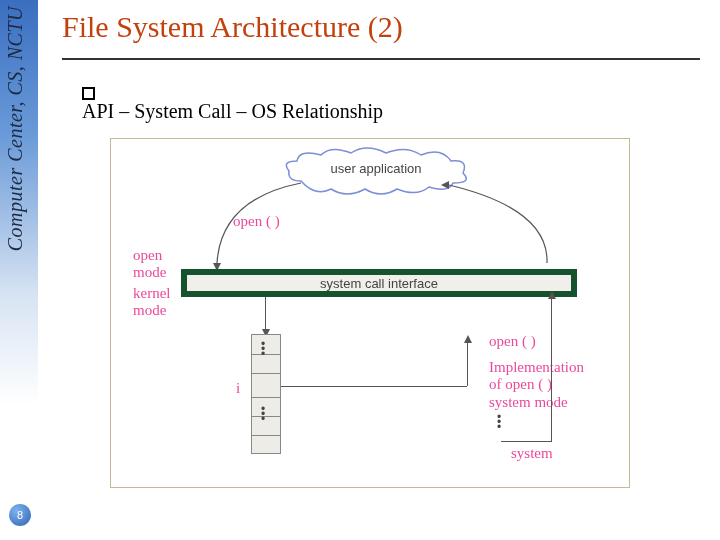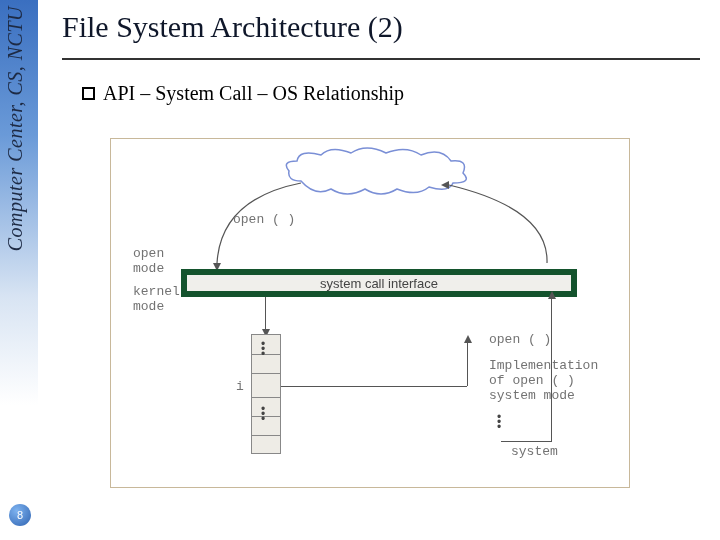--- a/index.html
+++ b/index.html
@@ -38,53 +38,54 @@
     font-size: 11px;
     font-family: Arial, sans-serif;
     display: flex; align-items: center; justify-content: center;
   }
   .content {
     position: absolute;
     left: 62px; top: 10px; right: 20px;
   }
   .title {
     font-size: 30px;
-    color: #0f172a;
+    color: #c2410c;
     font-family: "Times New Roman", serif;
     padding-bottom: 6px;
   }
   .hr {
     border-top: 2px solid #333;
     margin-top: 8px;
     margin-bottom: 22px;
   }
   .bullet-row {
     display: flex; align-items: flex-start;
     font-size: 20px; color: #000;
     margin-left: 20px;
     margin-bottom: 12px;
+    flex-direction: column;
   }
   .bullet-icon {
     width: 13px; height: 13px;
     border: 2px solid #000;
     margin-right: 8px;
     margin-top: 5px;
   }
   .figure {
     position: absolute;
     left: 110px; top: 138px;
     width: 520px; height: 350px;
     border: 1px solid #c8b89a;
     background: #fff;
   }
   .fig-label {
     position: absolute;
-    font-family: Liberation Mono, monospace;
-    font-size: 13px;
-    color: #737373;
+    font-family: Liberation Serif, serif;
+    font-size: 15px;
+    color: #ec4899;
     line-height: 1.15;
   }
   
   .cloud {
     position: absolute;
     left: 170px; top: 8px;
     width: 190px; height: 48px;
   }
   .cloud svg { width: 100%; height: 100%; }
   .cloud-label {
@@ -156,20 +157,21 @@
       <span>API – System Call – OS Relationship</span>
     </div>
   </div>
 
   <div class="figure">
 
     <div class="cloud">
       <svg viewBox="0 0 190 48">
         <path d="M20 34 Q6 34 8 24 Q0 14 16 14 Q18 2 40 8 Q50 -2 70 6 Q85 -4 105 6 Q125 -2 140 8 Q160 0 170 14 Q188 12 182 26 Q192 36 172 36 Q168 46 148 40 Q136 50 116 42 Q100 52 84 42 Q66 52 50 42 Q34 50 20 34 Z" fill="#fff" stroke="#7a8fd6" stroke-width="1.5"></path>
       </svg>
+      <div class="cloud-label">user application</div>
     </div>
 
     <svg class="curve" style="left:70px; top:30px; width:140px; height:102px">
       <path d="M120 14 Q40 30 36 94" fill="none" stroke="#555" stroke-width="1.2"></path>
       <polygon points="32,94 40,94 36,102" fill="#555"></polygon>
     </svg>
     <svg class="curve" style="left:320px; top:30px; width:150px; height:102px">
       <path d="M116 94 Q118 40 18 16" fill="none" stroke="#555" stroke-width="1.2"></path>
       <polygon points="18,12 18,20 10,16" fill="#555"></polygon>
     </svg>

